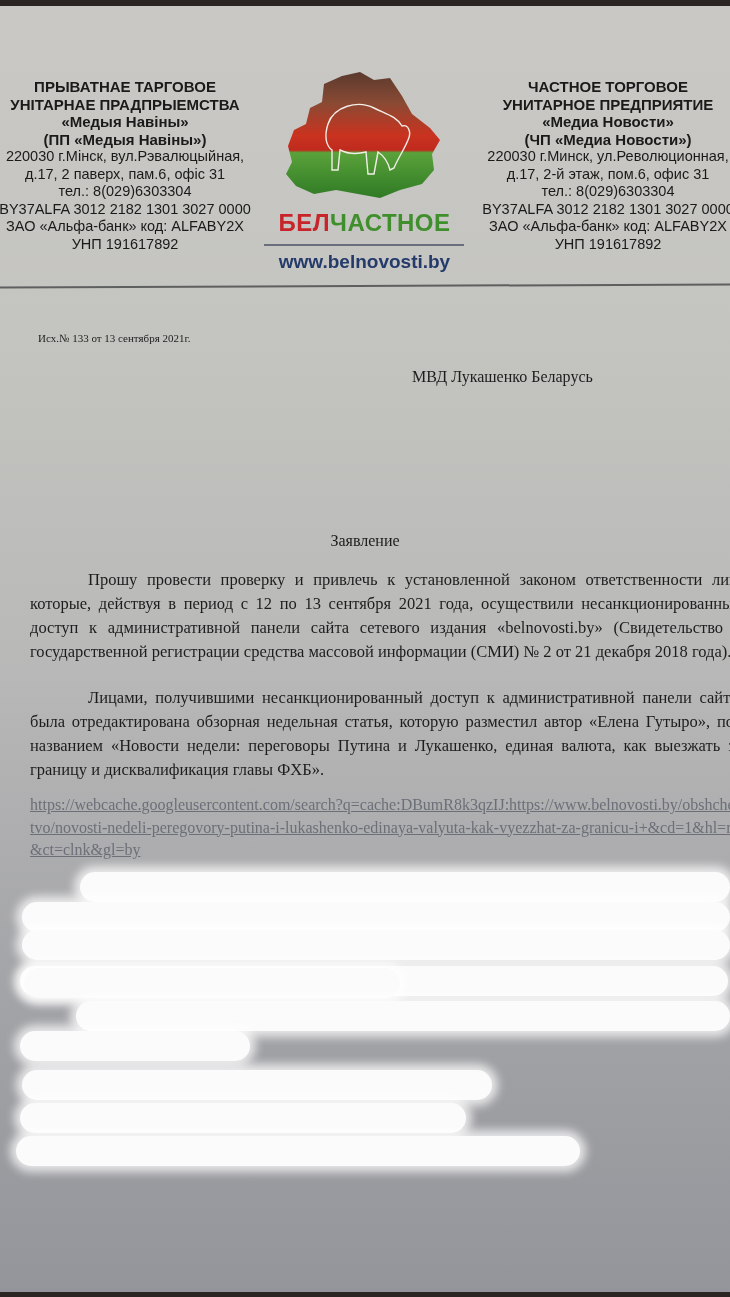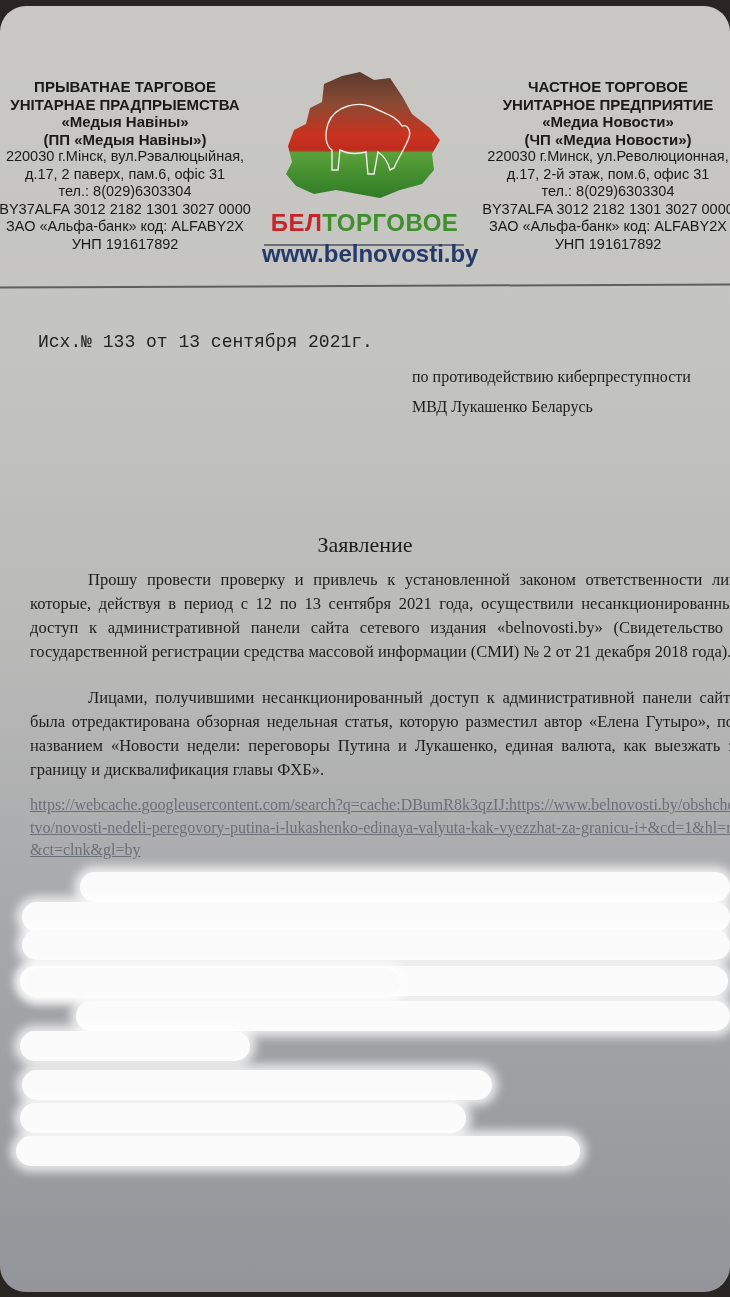--- a/index.html
+++ b/index.html
@@ -5,50 +5,49 @@
   html, body { margin:0; padding:0; }
   body {
     width:730px; height:1297px; overflow:hidden; position:relative;
     background:#2a2522;
     font-family:"Liberation Serif", serif;
   }
   .paper {
     position:absolute; left:0; top:6px; width:730px; height:1286px;
     background: linear-gradient(180deg, #c9c8c4 0%, #c4c4c0 25%, #b9b9b8 50%, #a4a5a8 75%, #93959a 100%);
     overflow:hidden;
-    border-radius:26px;
   }
   .hdr-col {
     position:absolute; top:72px; width:260px; text-align:center;
     font-family:"Liberation Sans", sans-serif; color:#1a1a1a;
     font-size:14.5px; line-height:17.5px;
   }
   .hdr-col .b { font-weight:bold; font-size:15px; }
   .hdr-left { left:-5px; }
   .hdr-right { left:478px; }
   .logo { position:absolute; left:262px; top:60px; width:205px; height:212px; }
   .logo .brand {
     position:absolute; left:0; top:143px; width:205px; text-align:center;
     font-family:"Liberation Sans", sans-serif; font-weight:bold; font-size:24px; letter-spacing:0.5px;
   }
   .logo .brand .bel { color:#c8252b;text-align:center; }
   .logo .brand .nov { color:#3f8f2d; }
   .logo .sep { position:absolute; left:2px; top:178px; width:200px; height:2px; background:#6b6f7c; }
   .logo .url {
-    position:absolute; left:0; top:174px; width:205px; text-align:center;
-    font-family:"Liberation Sans", sans-serif; font-weight:bold; font-size:24px; color:#243a6b;
+    position:absolute; left:0; top:185px; width:205px; text-align:center;
+    font-family:"Liberation Sans", sans-serif; font-weight:bold; font-size:19px; color:#243a6b;
   }
   .divider { position:absolute; left:0; top:279px; width:730px; height:2px; background:#5e605f; transform:rotate(-0.25deg); }
   .ref {
-    position:absolute; left:38px; top:326px; font-family:Liberation Mono, monospace;
-    font-size:18px; color:#222;
+    position:absolute; left:38px; top:326px; font-family:Liberation Serif, serif;
+    font-size:11px; color:#222;
   }
   .addressee { position:absolute; left:412px; top:356px; font-size:16px; color:#1d1d1d; }
   .addressee div { height:30px; line-height:30px; white-space:nowrap; }
-  .title { position:absolute; left:0; width:730px; top:526px; text-align:center; font-size:22px; color:#1d1d1d; }
+  .title { position:absolute; left:0; width:730px; top:526px; text-align:center; font-size:16px; color:#1d1d1d; }
   .para {
     position:absolute; left:30px; width:712px; font-size:16.5px; line-height:24px;
     color:#1d1d1d; text-align:justify; text-indent:58px;
   }
   .p1 { top:562px; }
   .p2 { top:680px; }
   .link {
     position:absolute; left:30px; top:788px; width:712px; font-size:16px; line-height:22.5px;
     color:#6c6f78; text-decoration:underline; word-break:break-all;
   }
@@ -83,21 +82,21 @@
           <stop offset="0.25" stop-color="#8a4a34"></stop>
           <stop offset="0.5" stop-color="#c9331f"></stop>
           <stop offset="0.62" stop-color="#c02a1e"></stop>
           <stop offset="0.64" stop-color="#5aa23a"></stop>
           <stop offset="1" stop-color="#2f7a25"></stop>
         </linearGradient>
       </defs>
       <path d="M62,18 L80,10 L98,6 L112,14 L128,12 L140,30 L150,48 L168,62 L178,74 L170,88 L172,104 L160,118 L138,124 L118,132 L96,128 L74,124 L52,128 L34,120 L24,108 L30,96 L26,80 L32,64 L44,58 L48,42 L60,36 Z" fill="url(#g)"></path>
       <path d="M66,58 C72,40 96,34 112,42 C124,48 134,50 140,60 C146,58 150,66 146,74 C142,84 136,92 132,102 L128,104 C126,96 122,90 116,86 L112,108 L106,108 L104,86 C96,88 86,88 78,84 L76,104 L70,104 L70,84 C64,80 62,70 66,58 Z" fill="none" stroke="#f2efe8" stroke-width="1.4"></path>
     </svg>
-    <div class="brand"><span class="bel">БЕЛ</span><span class="nov">ТОРГОВОЕ</span></div>
+    <div class="brand"><span class="bel">БЕЛ</span><span class="nov">ЧАСТНОЕ</span></div>
     <div class="sep"></div>
     <div class="url">www.belnovosti.by</div>
   </div>
 
   <div class="hdr-col hdr-right">
     <div class="b">ЧАСТНОЕ ТОРГОВОЕ</div>
     <div class="b">УНИТАРНОЕ ПРЕДПРИЯТИЕ</div>
     <div class="b">«Медиа Новости»</div>
     <div class="b">(ЧП «Медиа Новости»)</div>
     <div>220030 г.Минск, ул.Революционная,</div>
@@ -106,21 +105,20 @@
     <div>BY37ALFA 3012 2182 1301 3027 0000</div>
     <div>ЗАО «Альфа-банк» код: ALFABY2X</div>
     <div>УНП 191617892</div>
   </div>
 
   <div class="divider"></div>
 
   <div class="ref">Исх.№ 133 от 13 сентября 2021г.</div>
 
   <div class="addressee">
-    <div>по противодействию киберпреступности</div>
     <div>МВД Лукашенко Беларусь</div>
   </div>
 
   <div class="title">Заявление</div>
 
   <div class="para p1">Прошу провести проверку и привлечь к установленной законом ответственности лиц, которые, действуя в период с 12 по 13 сентября 2021 года, осуществили несанкционированный доступ к административной панели сайта сетевого издания «belnovosti.by» (Свидетельство о государственной регистрации средства массовой информации (СМИ) № 2 от 21 декабря 2018 года).</div>
   <div class="para p2">Лицами, получившими несанкционированный доступ к административной панели сайта, была отредактирована обзорная недельная статья, которую разместил автор «Елена Гутыро», под названием «Новости недели: переговоры Путина и Лукашенко, единая валюта, как выезжать за границу и дисквалификация главы ФХБ».</div>
 
   <div class="link">https://webcache.googleusercontent.com/search?q=cache:DBumR8k3qzIJ:https://www.belnovosti.by/obshchestvo/novosti-nedeli-peregovory-putina-i-lukashenko-edinaya-valyuta-kak-vyezzhat-za-granicu-i+&amp;cd=1&amp;hl=ru&amp;ct=clnk&amp;gl=by</div>
 

